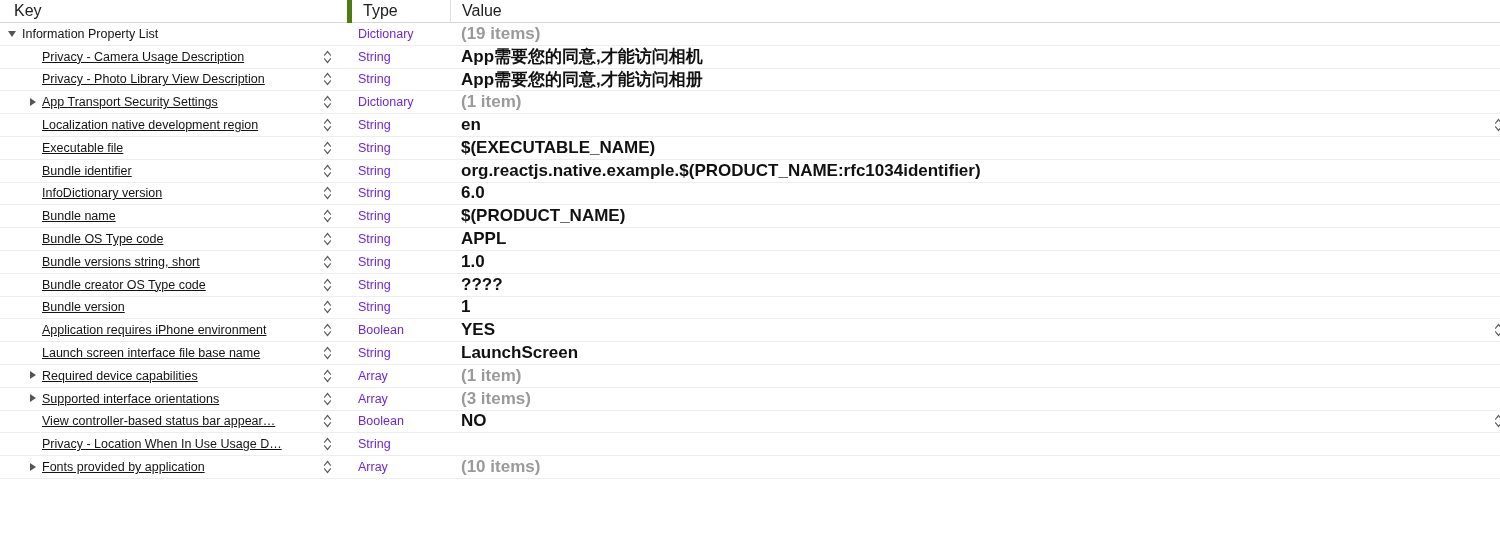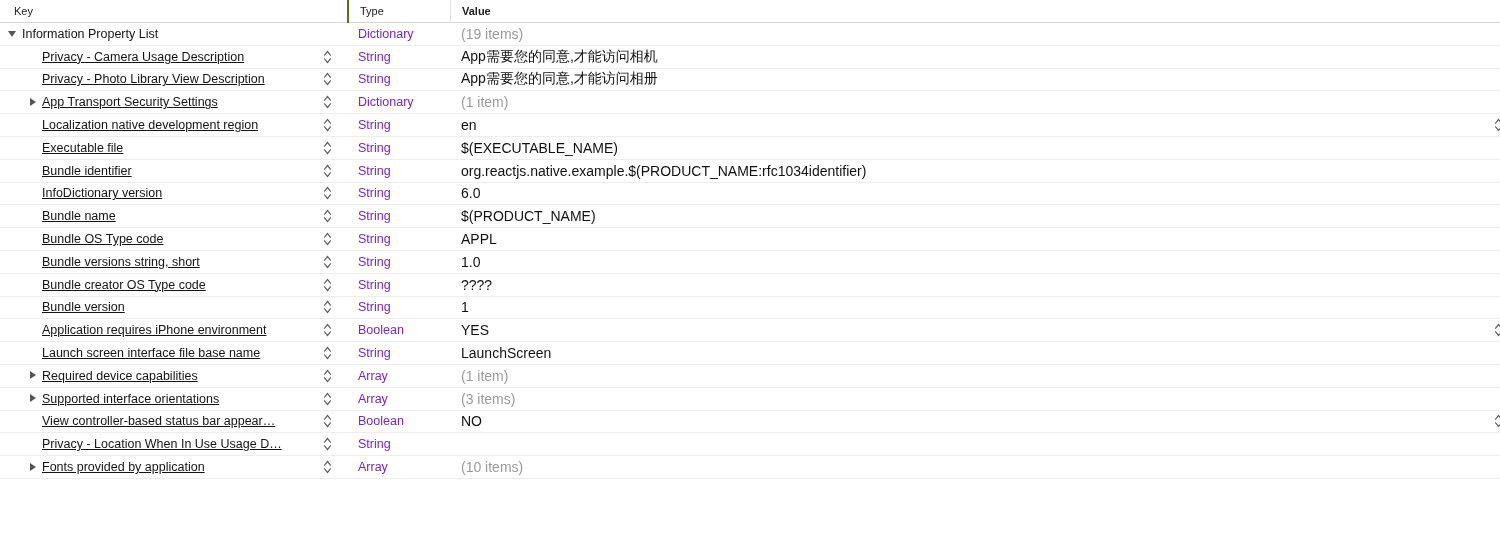--- a/index.html
+++ b/index.html
@@ -26,31 +26,31 @@
   .header-row {
     position: relative;
     display: flex;
     align-items: center;
     height: 23px;
     background: #ffffff;
     border-bottom: 1px solid #d6d6d6;
     box-sizing: border-box;
   }
   .header-cell {
-    font-size: 11px;
+    font-size: 16px;
     color: #202020;
     box-sizing: border-box;
     height: 23px;
     line-height: 22px;
     white-space: nowrap;
     overflow: hidden;
   }
   .hc-key   { width: 347px; padding-left: 14px; }
-  .hc-type  { width: 103px; padding-left: 11px; border-left: 2px solid #4d7c0f; }
-  .hc-value { flex: 1 1 auto; padding-left: 11px; border-left: 1px solid #e0e0e0; font-weight: bold; }
+  .hc-type  { width: 103px; padding-left: 11px; border-left: 5px solid #4d7c0f; }
+  .hc-value { flex: 1 1 auto; padding-left: 11px; border-left: 1px solid #e0e0e0; }
 
   
   .rows {
     position: relative;
     width: 1500px;
   }
   .plist-row {
     position: relative;
     display: flex;
     align-items: flex-start;
@@ -80,25 +80,26 @@
     color: #6d28d9;
     white-space: nowrap;
   }
   .cell-value {
     flex: 1 1 auto;
     height: 100%;
     display: flex;
     align-items: center;
     padding-left: 11px;
     box-sizing: border-box;
-    font-size: 14px;
+    font-size: 17px;
     color: #111111;
     white-space: nowrap;
     overflow: hidden;
     position: relative;
+    font-weight: bold;
   }
   .cell-value.placeholder { color: #9a9a9a; }
 
   
   .key-label {
     font-size: 12.5px;
     color: #141414;
     white-space: nowrap;
   }
   .depth-0 .key-label { margin-left: 22px; }

